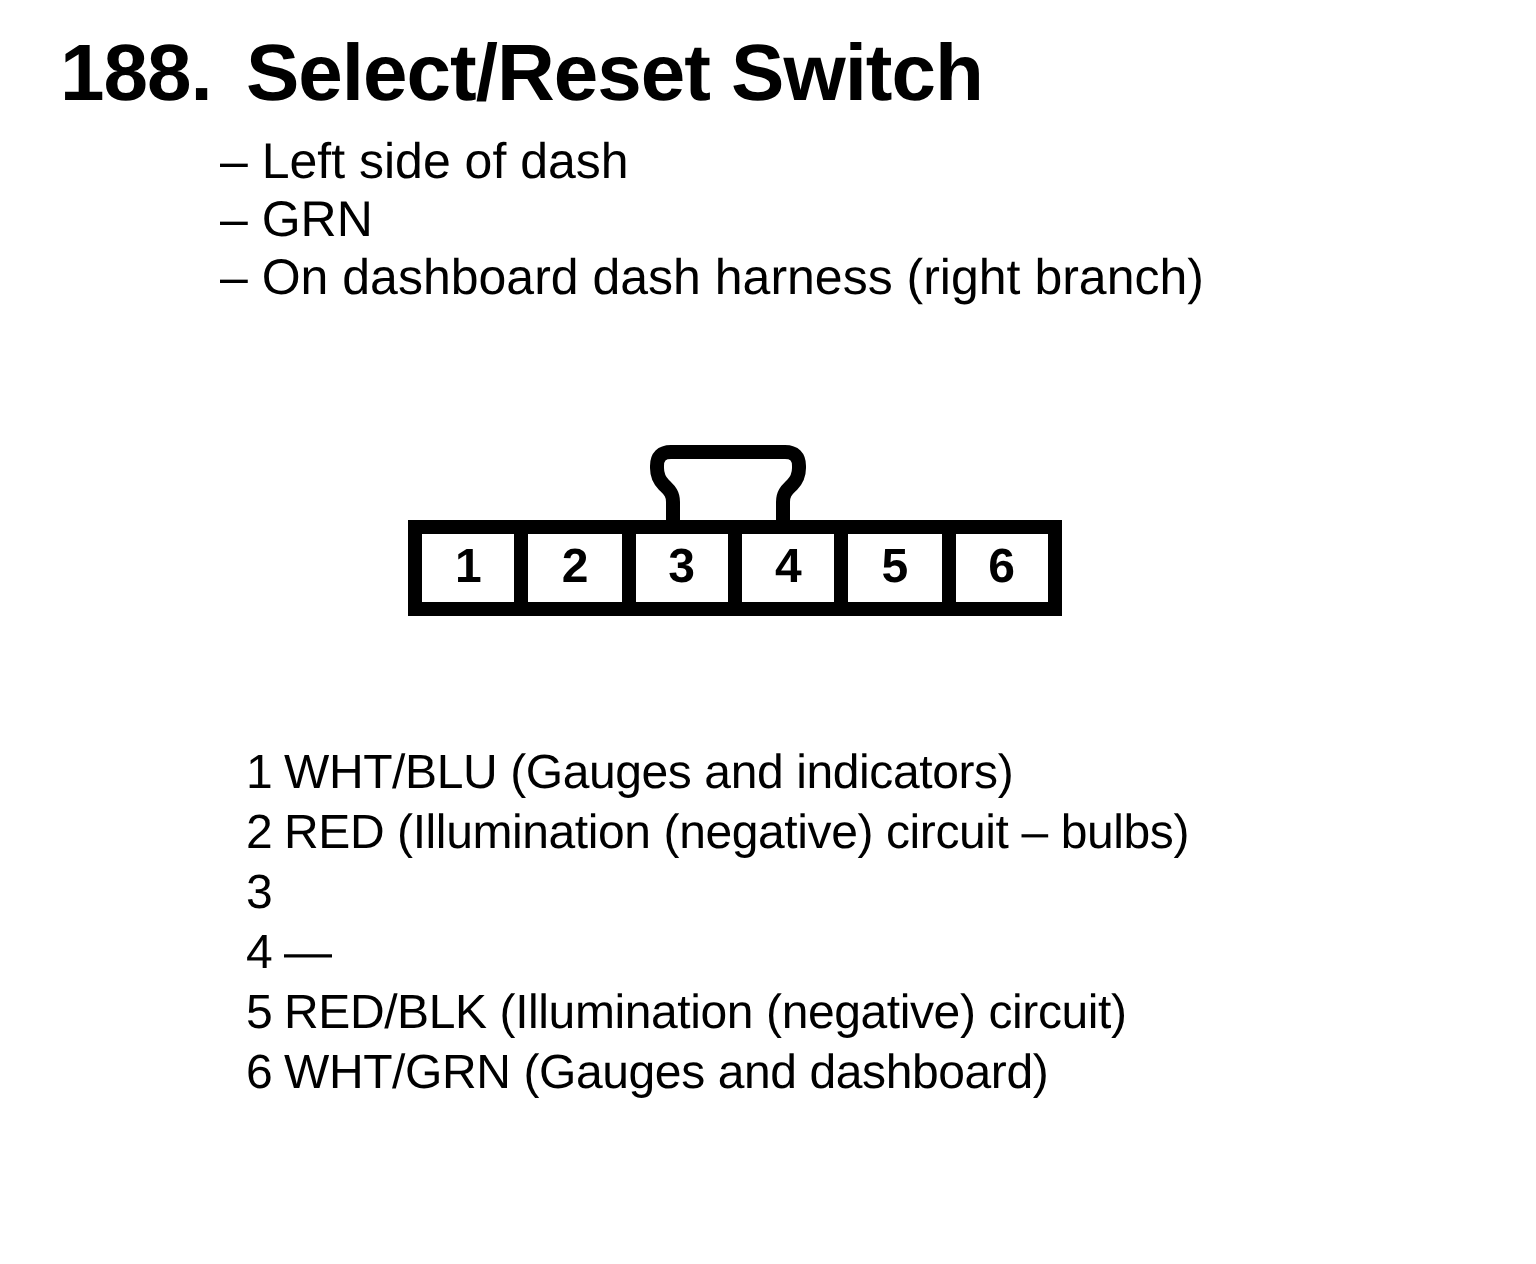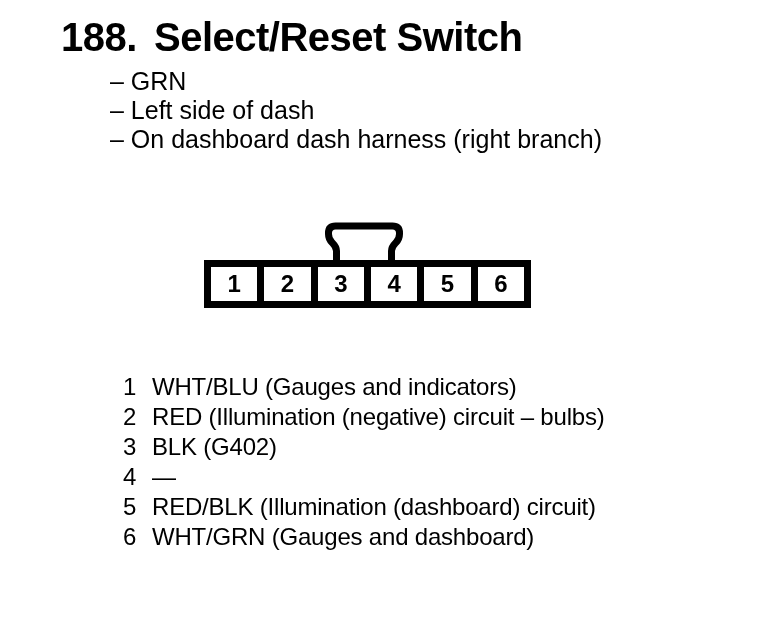--- a/index.html
+++ b/index.html
@@ -6,21 +6,20 @@
   .page{
     position:relative; width:768px; height:632px;
     background:#ffffff; color:#000000;
     font-family:"Liberation Sans", sans-serif;
     overflow:hidden;
   }
   .title-row{
     position:absolute; left:30px; top:13px;
     font-size:40px; font-weight:bold; line-height:1.2; white-space:nowrap;
     letter-spacing:-0.5px;
-    margin-left:31px;
   }
   .title-num{display:inline-block; min-width:93px;}
   .notes{
     position:absolute; left:110px; top:67px;
     font-size:25px; line-height:29px; white-space:nowrap;
   }
   .diagram{position:absolute; left:0; top:0; width:768px; height:632px;}
   .tab-svg{position:absolute; left:320px; top:216px; z-index:0;}
   .connector{
     position:absolute; left:204px; top:260px; width:327px; height:48px;
@@ -31,34 +30,34 @@
     flex:1 1 0; background:#fff;
     display:flex; align-items:center; justify-content:center;
     font-size:24px; font-weight:bold;
   }
   .pinout{
     position:absolute; left:123px; top:372px;
     font-size:24px; line-height:30px; letter-spacing:-0.2px;
   }
   .pin-row{display:flex; white-space:nowrap;}
   .pin-row .num{width:13px; text-align:right; flex:0 0 auto;}
-  .pin-row .desc{margin-left:16px;}
+  .pin-row .desc{margin-left:6px;}
 </style>
 </head>
 <body>
 
 <div class="page">
 
   <div class="title-row">
     <span class="title-num">188.</span><span>Select/Reset Switch</span>
   </div>
 
   <div class="notes">
+    <div>– Left side of dash</div>
     <div>– GRN</div>
-    <div>– Left side of dash</div>
     <div>– On dashboard dash harness (right branch)</div>
   </div>
 
   <div class="diagram">
     <svg class="tab-svg" width="88" height="50" viewBox="320 216 88 50">
       <path d="M 336.5 263 V 251
                C 336.5 246.5 334.5 245 332 242.5
                C 329.3 239.8 328.5 237 328.5 234
                V 233
                Q 328.5 226 335.5 226
@@ -83,29 +82,28 @@
     <div class="pin-row">
       <span class="num">1</span>
       <span class="desc">WHT/BLU (Gauges and indicators)</span>
     </div>
     <div class="pin-row">
       <span class="num">2</span>
       <span class="desc">RED (Illumination (negative) circuit – bulbs)</span>
     </div>
     <div class="pin-row">
       <span class="num">3</span>
-      <span class="desc">BLK (G402)</span>
     </div>
     <div class="pin-row">
       <span class="num">4</span>
       <span class="desc">—</span>
     </div>
     <div class="pin-row">
       <span class="num">5</span>
-      <span class="desc">RED/BLK (Illumination (dashboard) circuit)</span>
+      <span class="desc">RED/BLK (Illumination (negative) circuit)</span>
     </div>
     <div class="pin-row">
       <span class="num">6</span>
       <span class="desc">WHT/GRN (Gauges and dashboard)</span>
     </div>
   </div>
 
 </div>
 
 </body></html>

